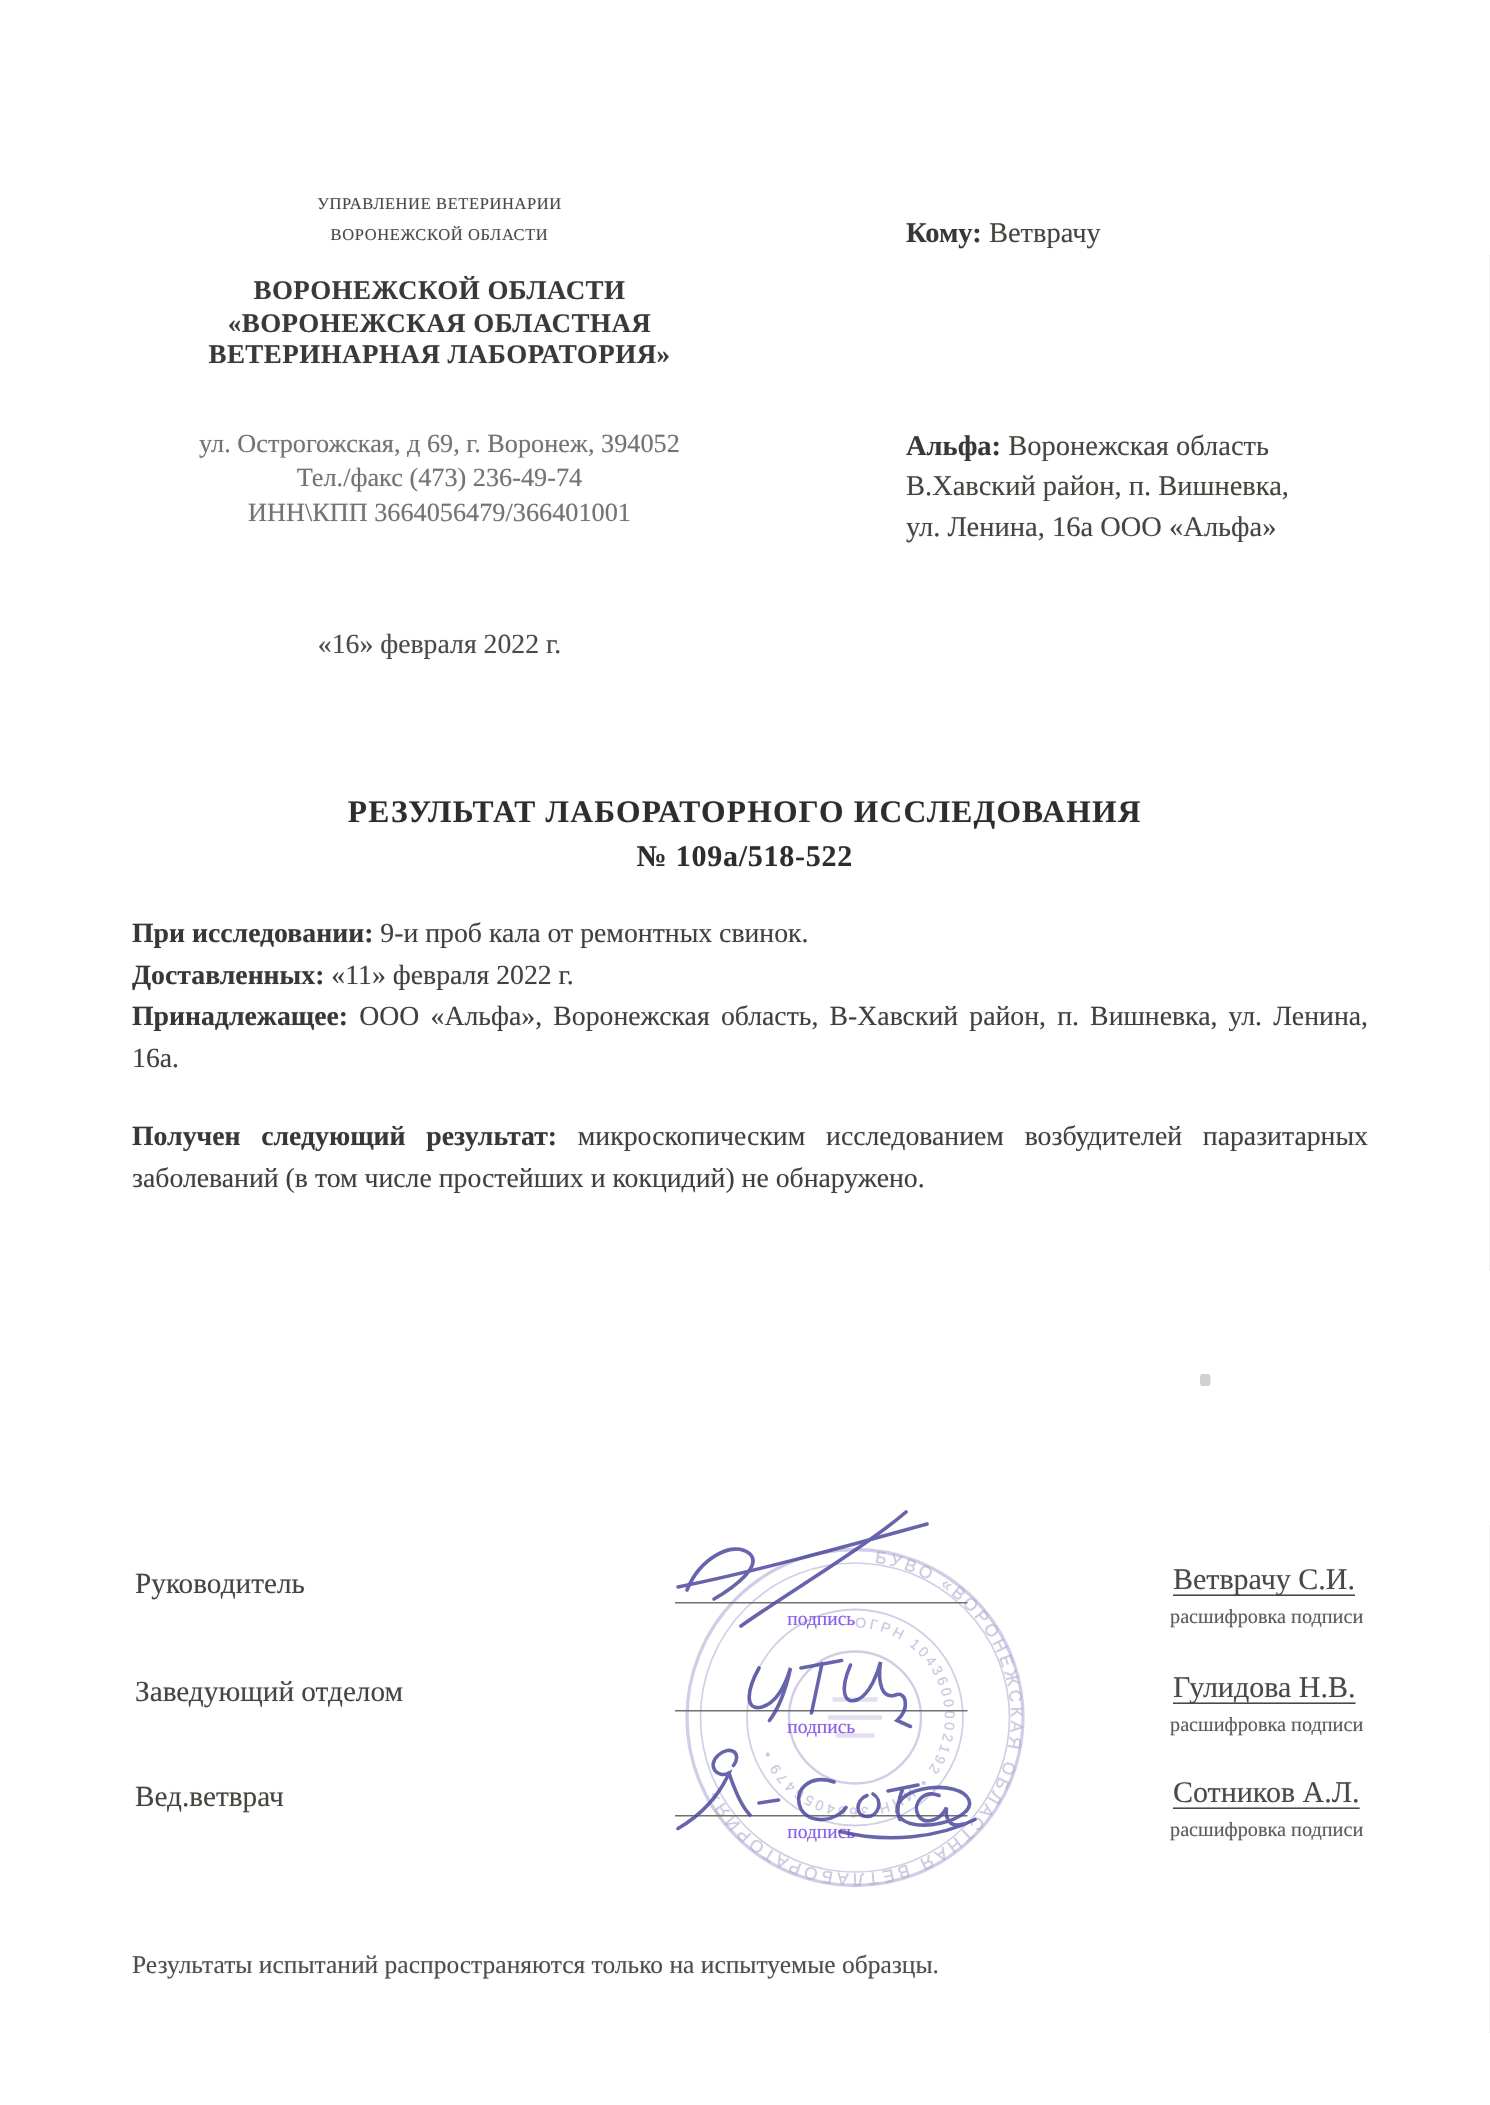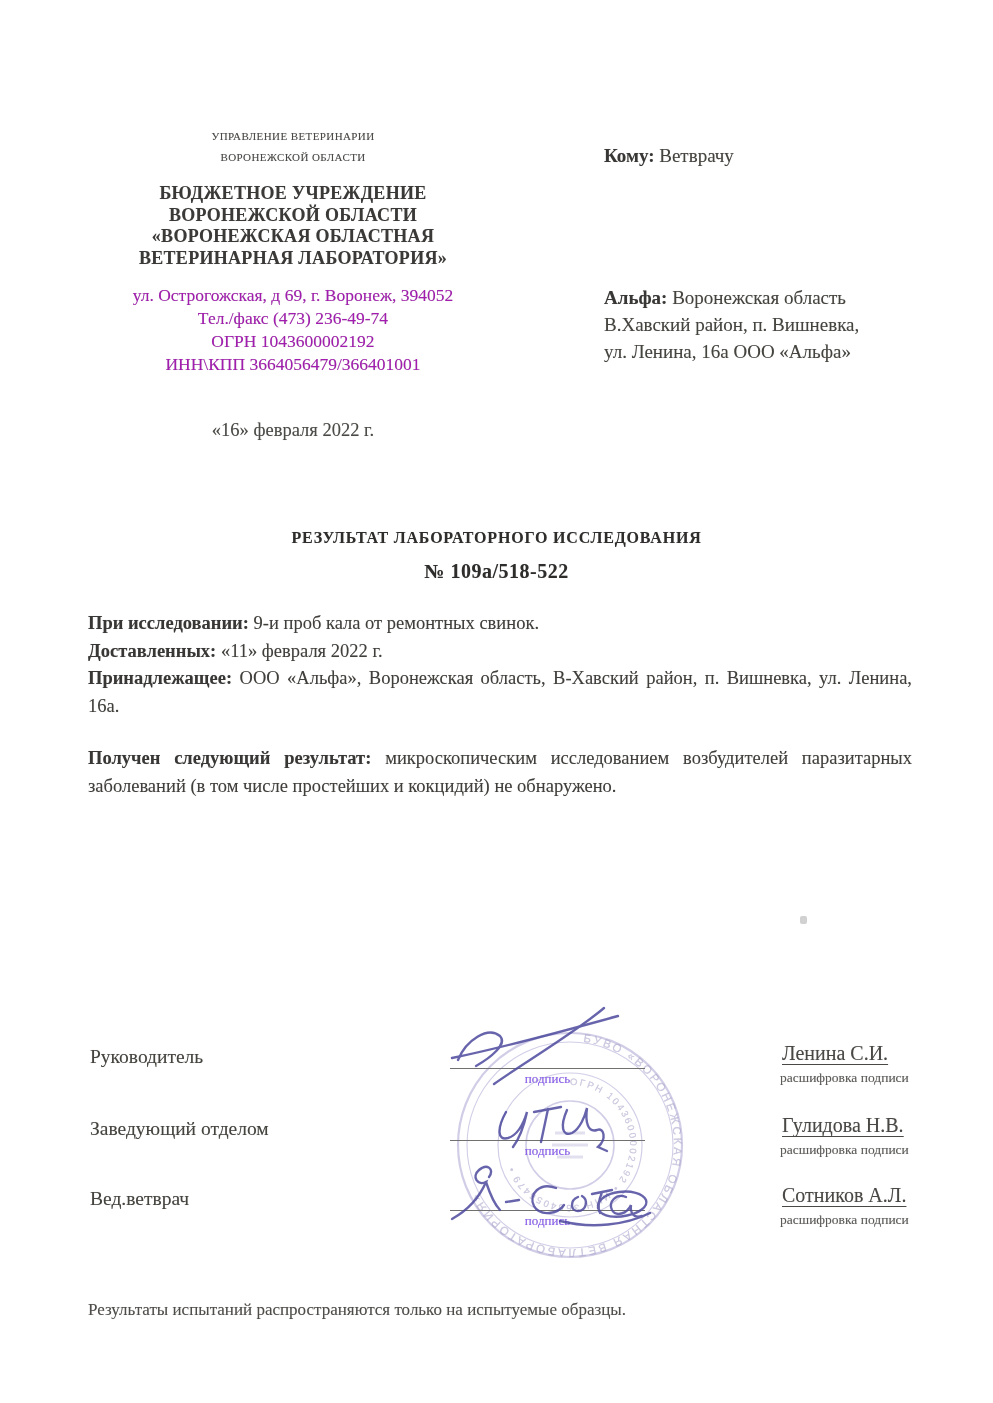--- a/index.html
+++ b/index.html
@@ -9,32 +9,32 @@
     font-family:"Liberation Serif", serif;
     color:#3d3c3a;
     text-shadow:0 0 0.7px rgba(80,80,80,0.35);
   }
   .abs { position:absolute; }
 
   
   .org-col { left:78px; width:430px; text-align:center; }
   .org-top { top:126px; font-size:11px; line-height:21px; color:#4a4947; letter-spacing:0.4px; }
   .org-name { top:183px; font-size:18px; line-height:21.5px; font-weight:bold; color:#3a3937; letter-spacing:0.3px; }
-  .org-addr { top:284px; font-size:17.5px; line-height:23px; color:#a21caf; }
+  .org-addr { top:284px; font-size:17.5px; line-height:23px; color:#737373; }
   .doc-date { top:420px; font-size:18.5px; color:#4a4a46; }
 
   
   .recipient { left:604px; width:345px; font-size:19px; line-height:27px; color:#45443f; }
   .to-block { top:142px; }
   .where-block { top:284px; }
   .lbl { font-weight:bold; color:#383735; }
 
   
   .title { left:0; width:993px; text-align:center; font-weight:bold; color:#2e2d2b; }
-  .title-1 { top:529px; font-size:16px; letter-spacing:0.8px; }
+  .title-1 { top:529px; font-size:21px; letter-spacing:0.8px; }
   .title-2 { top:560px; font-size:20px; letter-spacing:0.5px; }
 
   
   .body-block { left:88px; width:824px; font-size:18.5px; line-height:27.5px; color:#403f3b; }
   .body-1 { top:610px; }
   .body-2 { top:745px; }
   .body-block p { margin:0; text-align:justify; }
 
   
   .sig-row { left:0; width:993px; height:70px; }
@@ -84,30 +84,28 @@
       <path d="M125,128 h30 M122,140 h36 M127,152 h26" stroke-width="3"></path>
     </g>
   </svg>
 
   <div class="abs org-col org-top">
     <div>УПРАВЛЕНИЕ ВЕТЕРИНАРИИ</div>
     <div>ВОРОНЕЖСКОЙ ОБЛАСТИ</div>
   </div>
 
   <div class="abs org-col org-name">
-    <div>БЮДЖЕТНОЕ УЧРЕЖДЕНИЕ</div>
     <div>ВОРОНЕЖСКОЙ ОБЛАСТИ</div>
     <div>«ВОРОНЕЖСКАЯ ОБЛАСТНАЯ</div>
     <div>ВЕТЕРИНАРНАЯ ЛАБОРАТОРИЯ»</div>
   </div>
 
   <div class="abs org-col org-addr">
     <div>ул. Острогожская, д 69, г. Воронеж, 394052</div>
     <div>Тел./факс  (473) 236-49-74</div>
-    <div>ОГРН 1043600002192</div>
     <div>ИНН\КПП 3664056479/366401001</div>
   </div>
 
   <div class="abs org-col doc-date">«16» февраля 2022 г.</div>
 
   <div class="abs recipient to-block">
     <span class="lbl">Кому:</span>
     <span>Ветврачу</span>
   </div>
 
@@ -142,21 +140,21 @@
     <p>
       <span class="lbl">Получен следующий результат:</span>
       <span>микроскопическим исследованием возбудителей паразитарных заболеваний (в том числе простейших и кокцидий) не обнаружено.</span>
     </p>
   </div>
 
   <div class="abs sig-row row-1">
     <div class="sig-role">Руководитель</div>
     <div class="sig-line"></div>
     <div class="sig-cap">подпись</div>
-    <div class="sig-name">Ленина С.И.</div>
+    <div class="sig-name">Ветврачу С.И.</div>
     <div class="sig-name-cap">расшифровка подписи</div>
   </div>
 
   <div class="abs sig-row row-2">
     <div class="sig-role">Заведующий отделом</div>
     <div class="sig-line"></div>
     <div class="sig-cap">подпись</div>
     <div class="sig-name">Гулидова Н.В.</div>
     <div class="sig-name-cap">расшифровка подписи</div>
   </div>

